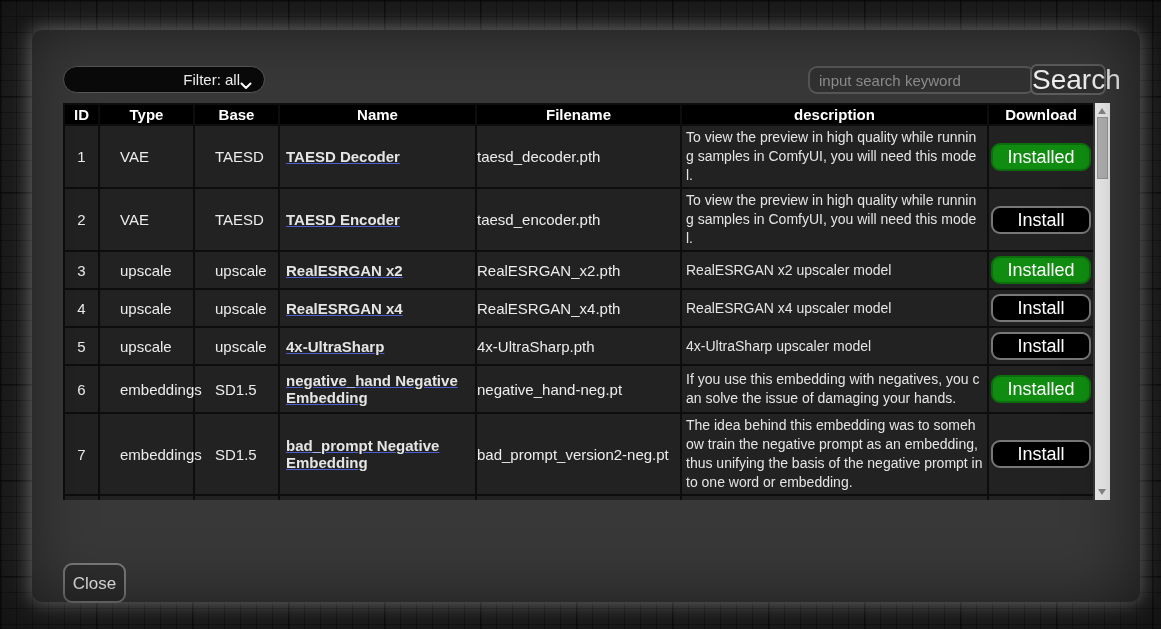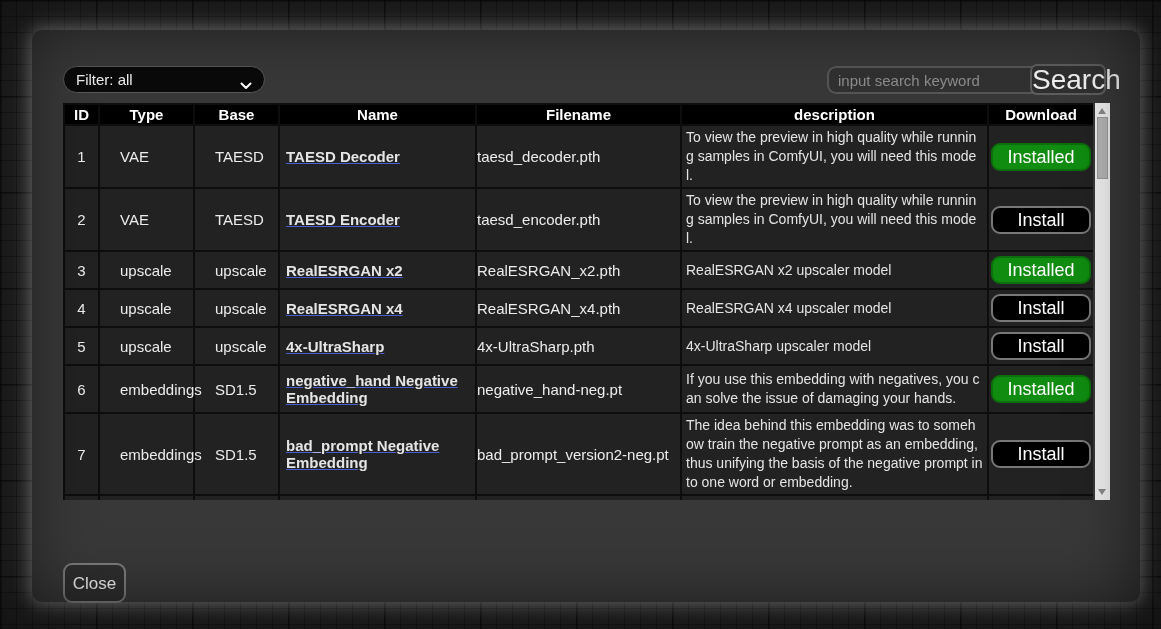--- a/index.html
+++ b/index.html
@@ -22,25 +22,25 @@
   .modal {
     position:absolute; left:32px; top:30px; width:1108px; height:572px;
     background:#383838; border-radius:10px; z-index:2;
     box-shadow: 0 0 16px 4px rgba(225,225,225,0.38);
   }
   
   .filter-select {
     position:absolute; left:31px; top:36px; width:202px; height:27px;
     background:#0a0a0a; border:1px solid #585858; border-radius:14px;
     color:#f0f0f0; font-size:15px; display:flex; align-items:center;
-    padding:0 12px; justify-content:space-between; cursor:default;
+    padding:0 12px; justify-content:flex-end; cursor:default;
   }
   .chev { width:12px; height:8px; display:inline-block; }
   .search-input {
-    position:absolute; left:795px; top:36px; width:227px; height:28px;
+    position:absolute; left:776px; top:36px; width:227px; height:28px;
     background:#313131; border:2px solid #565656; border-radius:9px;
     color:#e8e8e8; font-size:15px; padding:0 9px; outline:none;
     font-family:"Liberation Sans", sans-serif;
   }
   .search-input::placeholder { color:#8d8d8d; }
   .search-btn {
     position:absolute; left:998px; top:34px; width:76px; height:31px;
     background:#303030; border:2px solid #5e5e5e; border-radius:7px;
     color:#f2f2f2; font-size:28px; line-height:1; cursor:pointer;
     font-family:"Liberation Sans", sans-serif;

